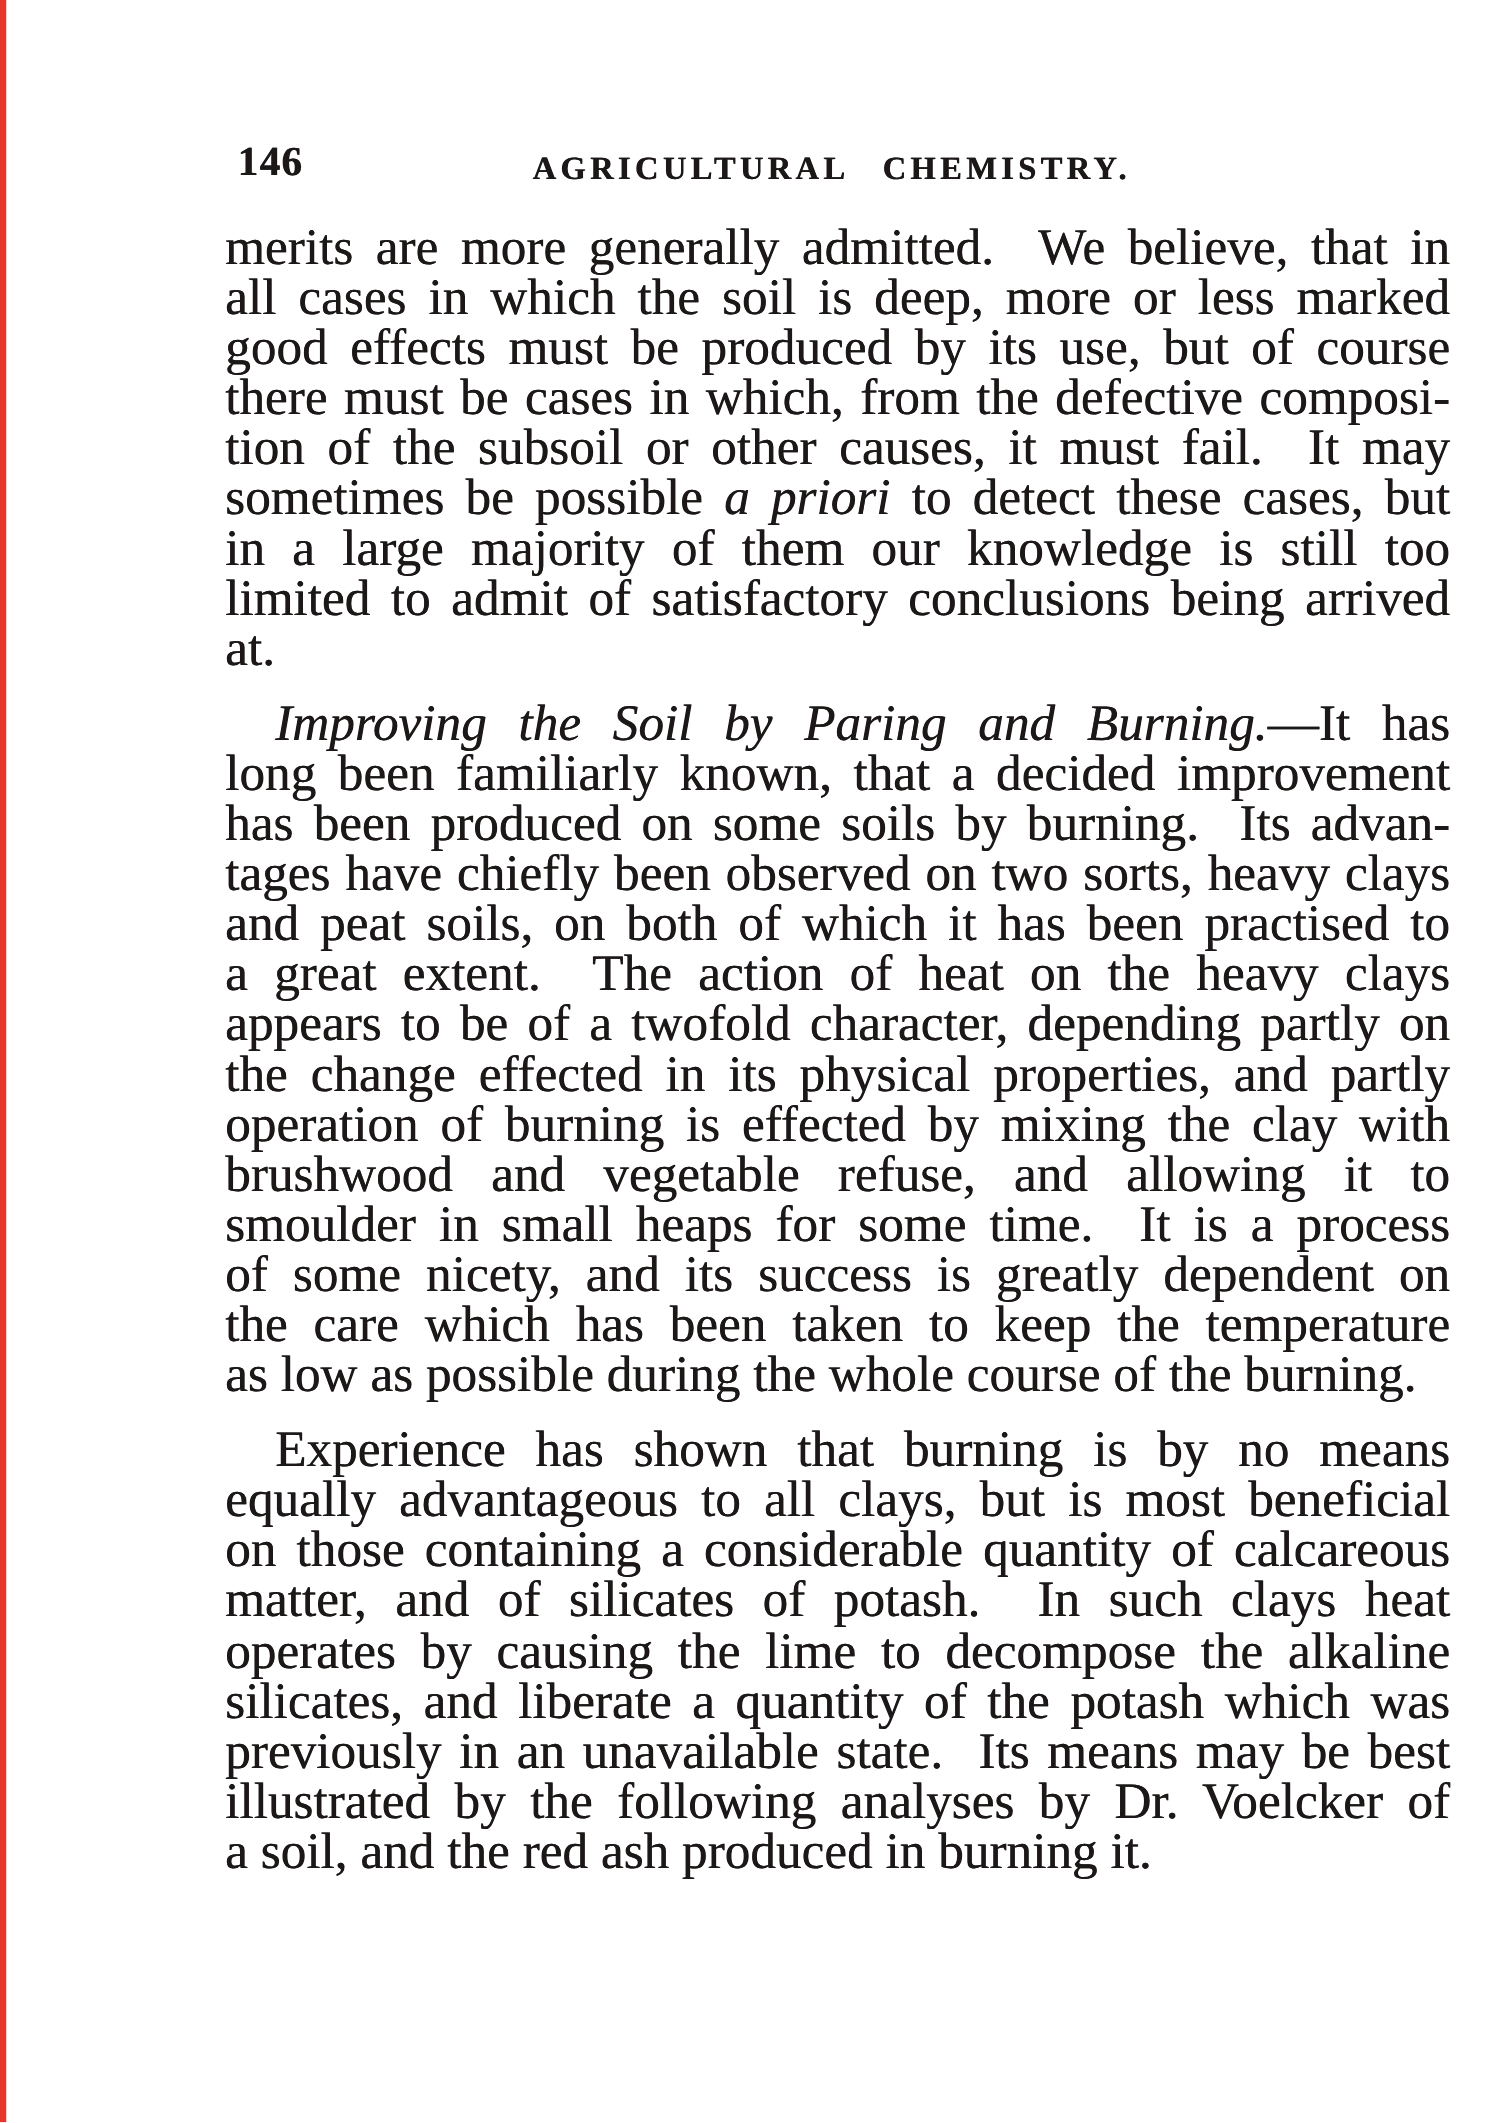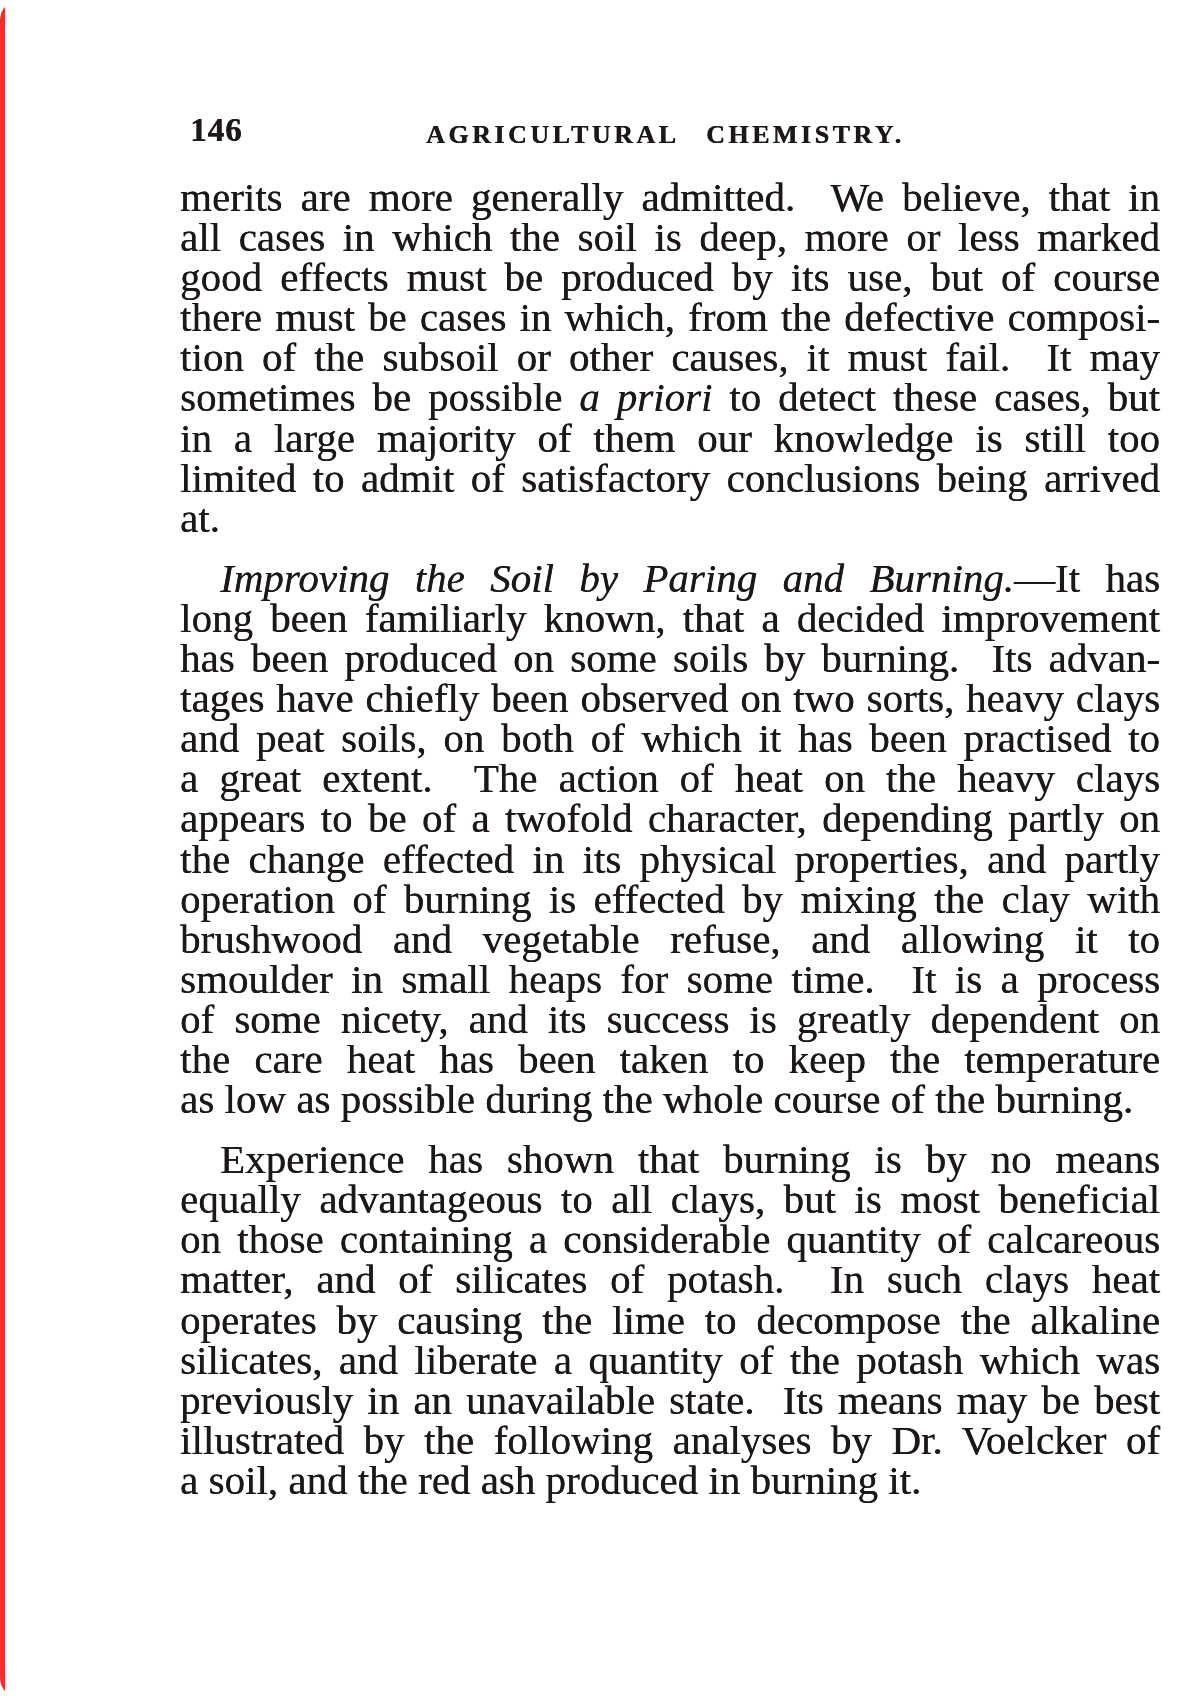--- a/index.html
+++ b/index.html
@@ -48,21 +48,21 @@
     text-align: justify;
     text-justify: inter-word;
   }
   .line.fill { text-align-last: justify; }
   .line.indent { text-indent: 40px; margin-top: 20px; }
   .it { font-style: italic; }
 </style>
 </head>
 <body>
 
-<div class="page" style="color: rgb(27, 24, 23); background: rgb(255, 255, 255); border-radius: 20px;">
+<div class="page" style="color: rgb(27, 24, 23); background: rgb(255, 255, 255);">
   <div class="edge-strip" style="background: rgb(232, 53, 43);"></div>
   <div class="page-number">146</div>
   <div class="running-header">AGRICULTURAL CHEMISTRY.</div>
   <div class="body-text">
       <div class="line fill"><span>merits are more generally admitted.  We believe, that in</span></div>
       <div class="line fill"><span>all cases in which the soil is deep, more or less marked</span></div>
       <div class="line fill"><span>good effects must be produced by its use, but of course</span></div>
       <div class="line fill"><span>there must be cases in which, from the defective composi-</span></div>
       <div class="line fill"><span>tion of the subsoil or other causes, it must fail.  It may</span></div>
       <div class="line fill"><span>sometimes be possible </span><span class="it">a priori</span><span> to detect these cases, but</span></div>
@@ -74,21 +74,21 @@
       <div class="line fill"><span>has been produced on some soils by burning.  Its advan-</span></div>
       <div class="line fill"><span>tages have chiefly been observed on two sorts, heavy clays</span></div>
       <div class="line fill"><span>and peat soils, on both of which it has been practised to</span></div>
       <div class="line fill"><span>a great extent.  The action of heat on the heavy clays</span></div>
       <div class="line fill"><span>appears to be of a twofold character, depending partly on</span></div>
       <div class="line fill"><span>the change effected in its physical properties, and partly</span></div>
       <div class="line fill"><span>operation of burning is effected by mixing the clay with</span></div>
       <div class="line fill"><span>brushwood and vegetable refuse, and allowing it to</span></div>
       <div class="line fill"><span>smoulder in small heaps for some time.  It is a process</span></div>
       <div class="line fill"><span>of some nicety, and its success is greatly dependent on</span></div>
-      <div class="line fill"><span>the care heat has been taken to keep the temperature</span></div>
+      <div class="line fill"><span>the care which has been taken to keep the temperature</span></div>
       <div class="line"><span>as low as possible during the whole course of the burning.</span></div>
       <div class="line fill indent"><span>Experience has shown that burning is by no means</span></div>
       <div class="line fill"><span>equally advantageous to all clays, but is most beneficial</span></div>
       <div class="line fill"><span>on those containing a considerable quantity of calcareous</span></div>
       <div class="line fill"><span>matter, and of silicates of potash.  In such clays heat</span></div>
       <div class="line fill"><span>operates by causing the lime to decompose the alkaline</span></div>
       <div class="line fill"><span>silicates, and liberate a quantity of the potash which was</span></div>
       <div class="line fill"><span>previously in an unavailable state.  Its means may be best</span></div>
       <div class="line fill"><span>illustrated by the following analyses by Dr. Voelcker of</span></div>
       <div class="line"><span>a soil, and the red ash produced in burning it.</span></div>

